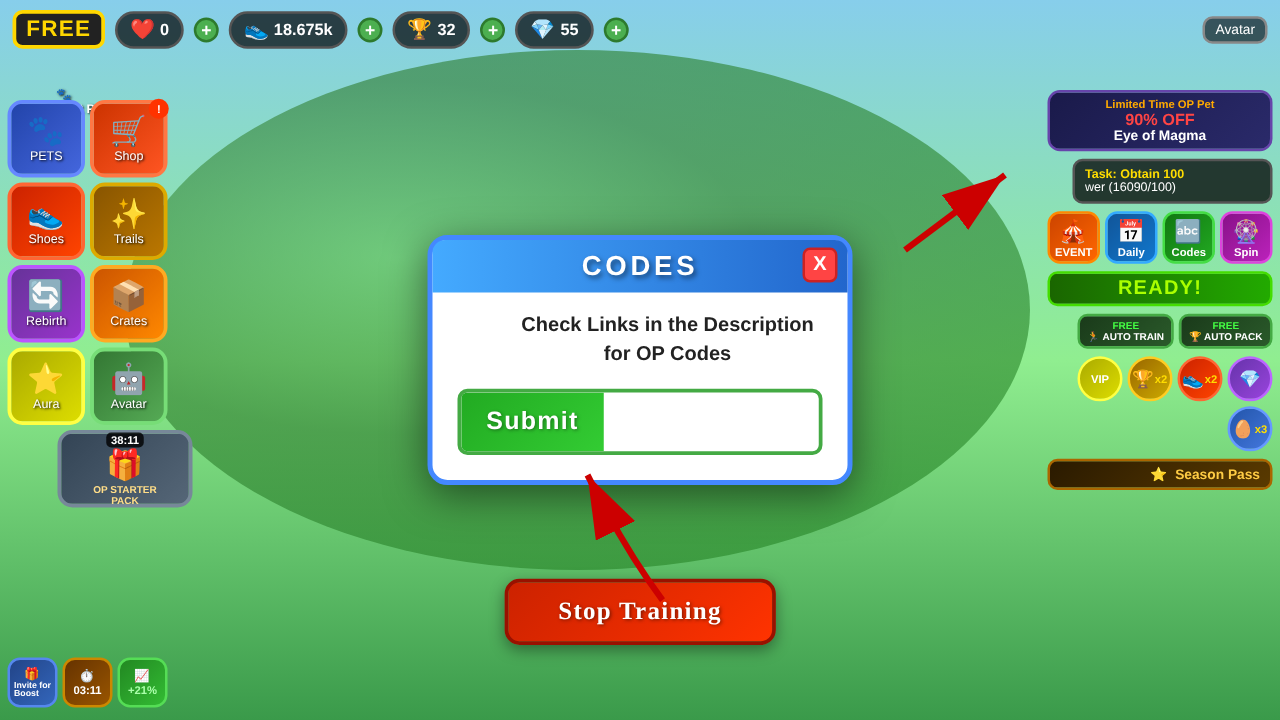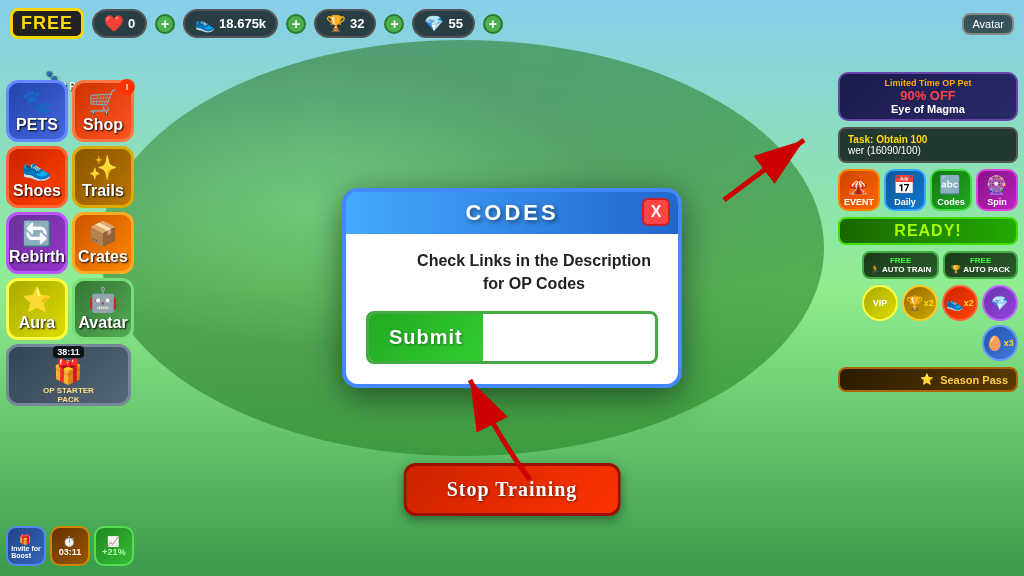--- a/index.html
+++ b/index.html
@@ -99,22 +99,22 @@
       border: 3px solid #555;
       display: flex;
       flex-direction: column;
       align-items: center;
       justify-content: center;
       cursor: pointer;
       position: relative;
     }
     .sidebar-btn .btn-icon { font-size: 24px; }
     .sidebar-btn .btn-label {
-      font-size: 16px;
-      font-weight: 700;
+      font-size: 10px;
+      font-weight: 400;
       color: white;
       text-shadow: 1px 1px 2px black;
     }
     .btn-pets { background: linear-gradient(135deg, #2244aa, #4466dd); border-color: #6688ff; }
     .btn-shop { background: linear-gradient(135deg, #cc3300, #ff5522); border-color: #ff7744; }
     .btn-shoes { background: linear-gradient(135deg, #cc2200, #ff4400); border-color: #ff6633; }
     .btn-trails { background: linear-gradient(135deg, #885500, #bb7700); border-color: #ddaa00; }
     .btn-rebirth { background: linear-gradient(135deg, #663399, #9933cc); border-color: #bb55ff; }
     .btn-crates { background: linear-gradient(135deg, #cc5500, #ff8800); border-color: #ffaa22; }
     .btn-aura { background: linear-gradient(135deg, #aaaa00, #dddd00); border-color: #ffff44; }
@@ -189,20 +189,21 @@
       font-weight: 900;
       font-size: 13px;
     }
     .task-card {
       background: rgba(0,0,0,0.75);
       border: 2px solid #555;
       border-radius: 8px;
       padding: 5px 8px;
       color: white;
       font-size: 10px;
+      margin-left: 20px;
     }
     .task-card .task-title { color: #ffdd00; font-weight: 700; font-size: 10px; }
 
     .right-icons-row {
       display: flex;
       gap: 4px;
       justify-content: flex-end;
     }
     .r-icon-btn {
       width: 42px; height: 42px;
@@ -514,21 +515,21 @@
     <div class="sidebar-btn btn-aura">
       <span class="btn-icon">⭐</span>
       <span class="btn-label">Aura</span>
     </div>
     <div class="sidebar-btn btn-avatar">
       <span class="btn-icon">🤖</span>
       <span class="btn-label">Avatar</span>
     </div>
   </div>
   <div class="sidebar-row">
-    <div class="sidebar-btn btn-starter" style="width:125px; font-size:8px; color:white;">
+    <div class="sidebar-btn btn-starter" style="width:108px; font-size:8px; color:white;margin-left:40px;">
       <div class="timer-badge">38:11</div>
       <span class="btn-icon">🎁</span>
       <span style="font-size:8px;color:#ffdd88;font-weight:900;text-align:center;">OP STARTER<br>PACK</span>
     </div>
   </div>
 </div>
 
 <div class="bottom-left-icons">
   <div class="small-icon-btn" style="background:linear-gradient(135deg,#224488,#3366bb);border-color:#5588ee;">
     <span>🎁</span>

